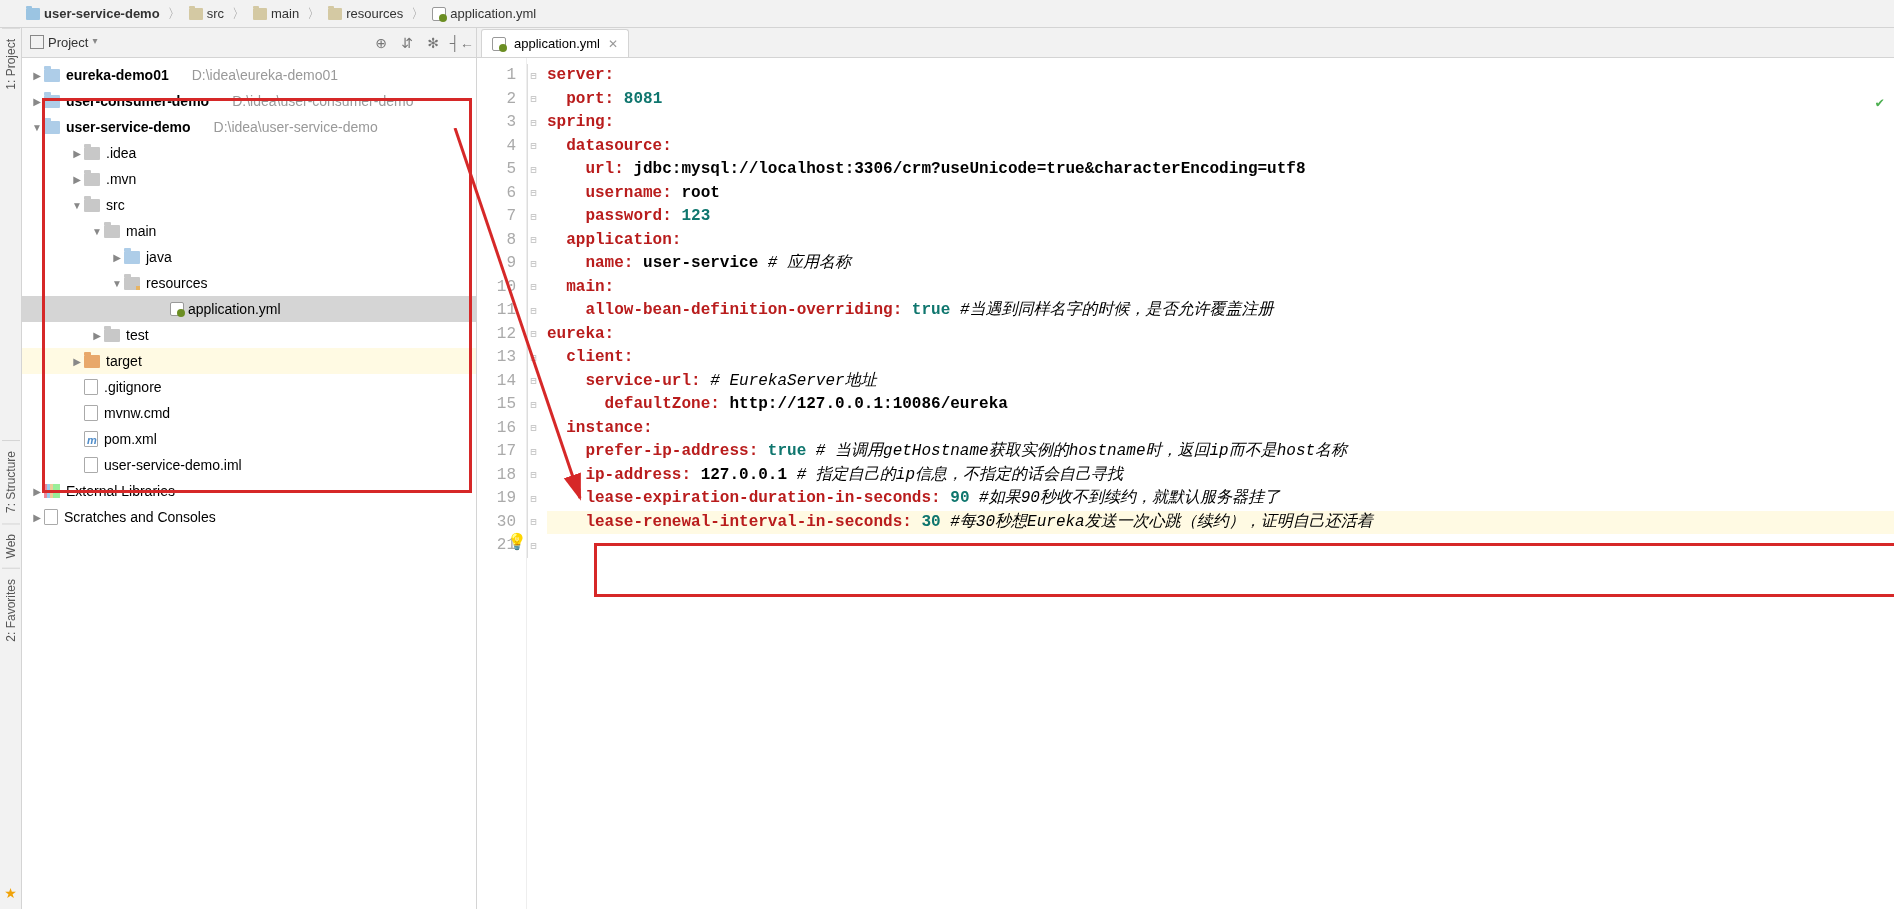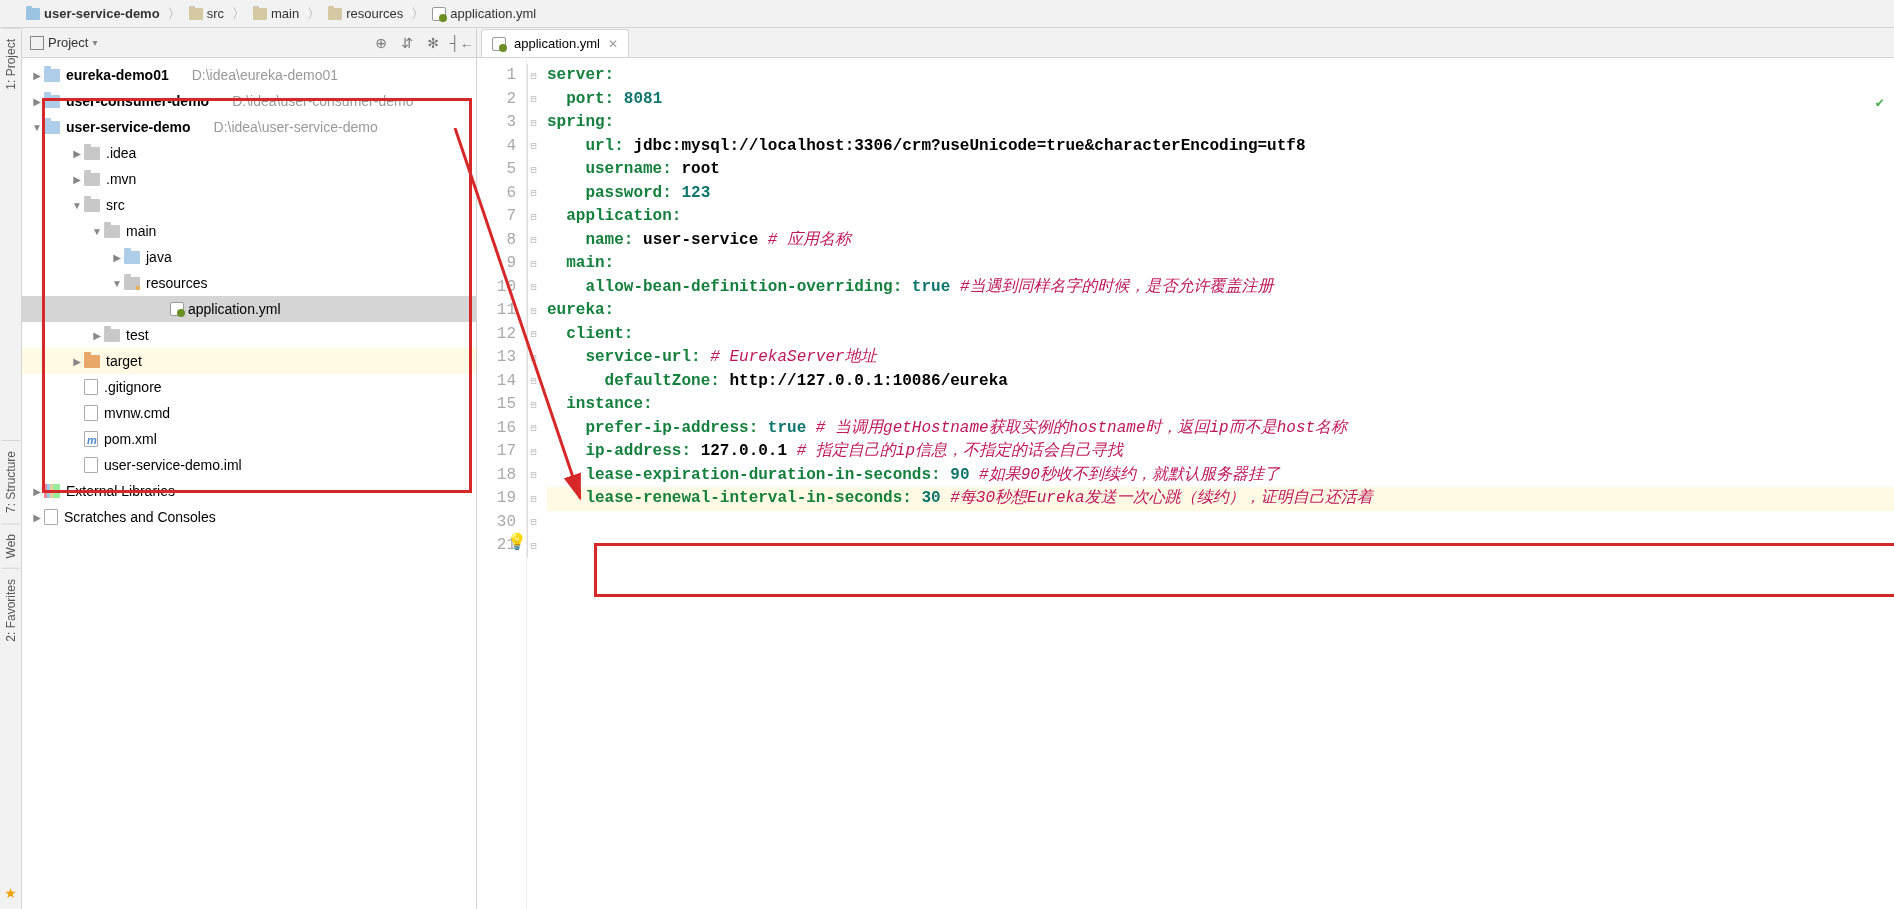--- a/index.html
+++ b/index.html
@@ -15,21 +15,21 @@
 .yml-ico::after { content: ''; position: absolute; bottom: -2px; right: -2px; width: 8px; height: 8px; background: #6b8e23; border-radius: 50%; }
 
 .main-area { display: flex; height: calc(100% - 28px); position: relative; }
 
 .left-gutter { width: 22px; background: #f2f2f2; border-right: 1px solid #d4d4d4; display: flex; flex-direction: column; align-items: center; }
 .gutter-tab { writing-mode: vertical-rl; transform: rotate(180deg); padding: 10px 2px; font-size: 12px; color: #555; cursor: pointer; display: flex; align-items: center; gap: 4px; border-bottom: 1px solid #d4d4d4; }
 .gutter-star { margin-top: auto; margin-bottom: 8px; color: #f0a30a; font-size: 14px; }
 
 .project-panel { width: 455px; background: #fff; border-right: 1px solid #d4d4d4; display: flex; flex-direction: column; }
 .project-header { height: 30px; background: #f2f2f2; border-bottom: 1px solid #d4d4d4; display: flex; align-items: center; padding: 0 8px; }
-.project-header .title { font-size: 13px; color: #333; display: flex; align-items: center; gap: 4px; }
+.project-header .title { font-size: 13px; color: #333; display: flex; gap: 4px; }
 .project-header .tools { margin-left: auto; display: flex; gap: 8px; color: #777; font-size: 14px; }
 .tool-btn { cursor: pointer; width: 18px; text-align: center; }
 
 .tree { flex: 1; overflow: auto; padding: 4px 0; font-size: 14px; position: relative; }
 .tree-node { display: flex; align-items: center; height: 26px; padding-left: 8px; white-space: nowrap; cursor: pointer; }
 .tree-node.selected { background: #d5d5d5; }
 .tree-node.highlight { background: #fffae3; }
 .arrow { width: 14px; display: inline-block; color: #888; font-size: 10px; text-align: center; }
 .node-label { color: #000; }
 .node-label.bold { font-weight: 700; }
@@ -63,24 +63,24 @@
 .editor-tab .close { color: #999; cursor: pointer; margin-left: 4px; font-size: 12px; }
 
 .editor-body { flex: 1; display: flex; font-family: "Consolas", "Courier New", monospace; font-size: 16px; overflow: auto; position: relative; }
 .gutter-col { width: 50px; text-align: right; color: #aaa; padding: 6px 10px 0 0; user-select: none; background: #fff; border-right: 1px solid #eee; }
 .gutter-col .ln { height: 23.5px; line-height: 23.5px; }
 .fold-col { width: 12px; background: #fff; padding-top: 6px; }
 .fold-col .fm { height: 23.5px; display: flex; align-items: center; justify-content: center; color: #bbb; font-size: 10px; border-left: 1px solid #ddd; }
 .code-col { flex: 1; padding: 6px 0 0 8px; position: relative; }
 .code-line { height: 23.5px; line-height: 23.5px; white-space: pre; }
 .code-line.cursor-line { background: #fffae3; }
-.kw { color: #15803d; font-weight: 700; }
+.kw { color: #b91c1c; font-weight: 700; }
 .val { color: #0f766e; font-weight: 700; }
 .str { color: #000; font-weight: 700; }
-.cmt { color: #be185d; font-style: italic; text-align: center; }
+.cmt { color: #000000; font-style: italic; text-align: center; }
 .code-redbox { top: 485px; left: 55px; width: 1470px; height: 54px; }
 .bulb { position: absolute; left: -32px; top: 474px; color: #f0a30a; font-size: 16px; z-index: 5; }
 
 .check-icon { position: absolute; top: 36px; right: 10px; color: #4caf50; font-size: 14px; z-index: 5; }
 .watermark { position: absolute; bottom: 4px; right: 10px; color: #ccc; font-size: 12px; font-style: italic; }
 </style>
 </head>
 <body>
 
 <div class="breadcrumb">
@@ -293,20 +293,21 @@
           <div class="fm">⊟</div>
           <div class="fm">⊟</div>
           <div class="fm">⊟</div>
         </div>
       <div class="code-col" id="code">
         <span class="bulb">💡</span>
         <div class="red-box code-redbox"></div>
       <div class="code-line"><span class="kw">server:</span></div>
           <div class="code-line"><span class="kw">  port:</span><span class="val"> 8081</span></div>
           <div class="code-line"><span class="kw">spring:</span></div>
+          <div class="code-line"><span class="kw">  datasource:</span></div>
           <div class="code-line"><span class="kw">    url:</span><span class="str"> jdbc:mysql://localhost:3306/crm?useUnicode=true&amp;characterEncoding=utf8</span></div>
           <div class="code-line"><span class="kw">    username:</span><span class="str"> root</span></div>
           <div class="code-line"><span class="kw">    password:</span><span class="val"> 123</span></div>
           <div class="code-line"><span class="kw">  application:</span></div>
           <div class="code-line"><span class="kw">    name:</span><span class="str"> user-service </span><span class="cmt"># 应用名称</span></div>
           <div class="code-line"><span class="kw">  main:</span></div>
           <div class="code-line"><span class="kw">    allow-bean-definition-overriding:</span><span class="val"> true </span><span class="cmt">#当遇到同样名字的时候，是否允许覆盖注册</span></div>
           <div class="code-line"><span class="kw">eureka:</span></div>
           <div class="code-line"><span class="kw">  client:</span></div>
           <div class="code-line"><span class="kw">    service-url:</span><span class="val"> </span><span class="cmt"># EurekaServer地址</span></div>

